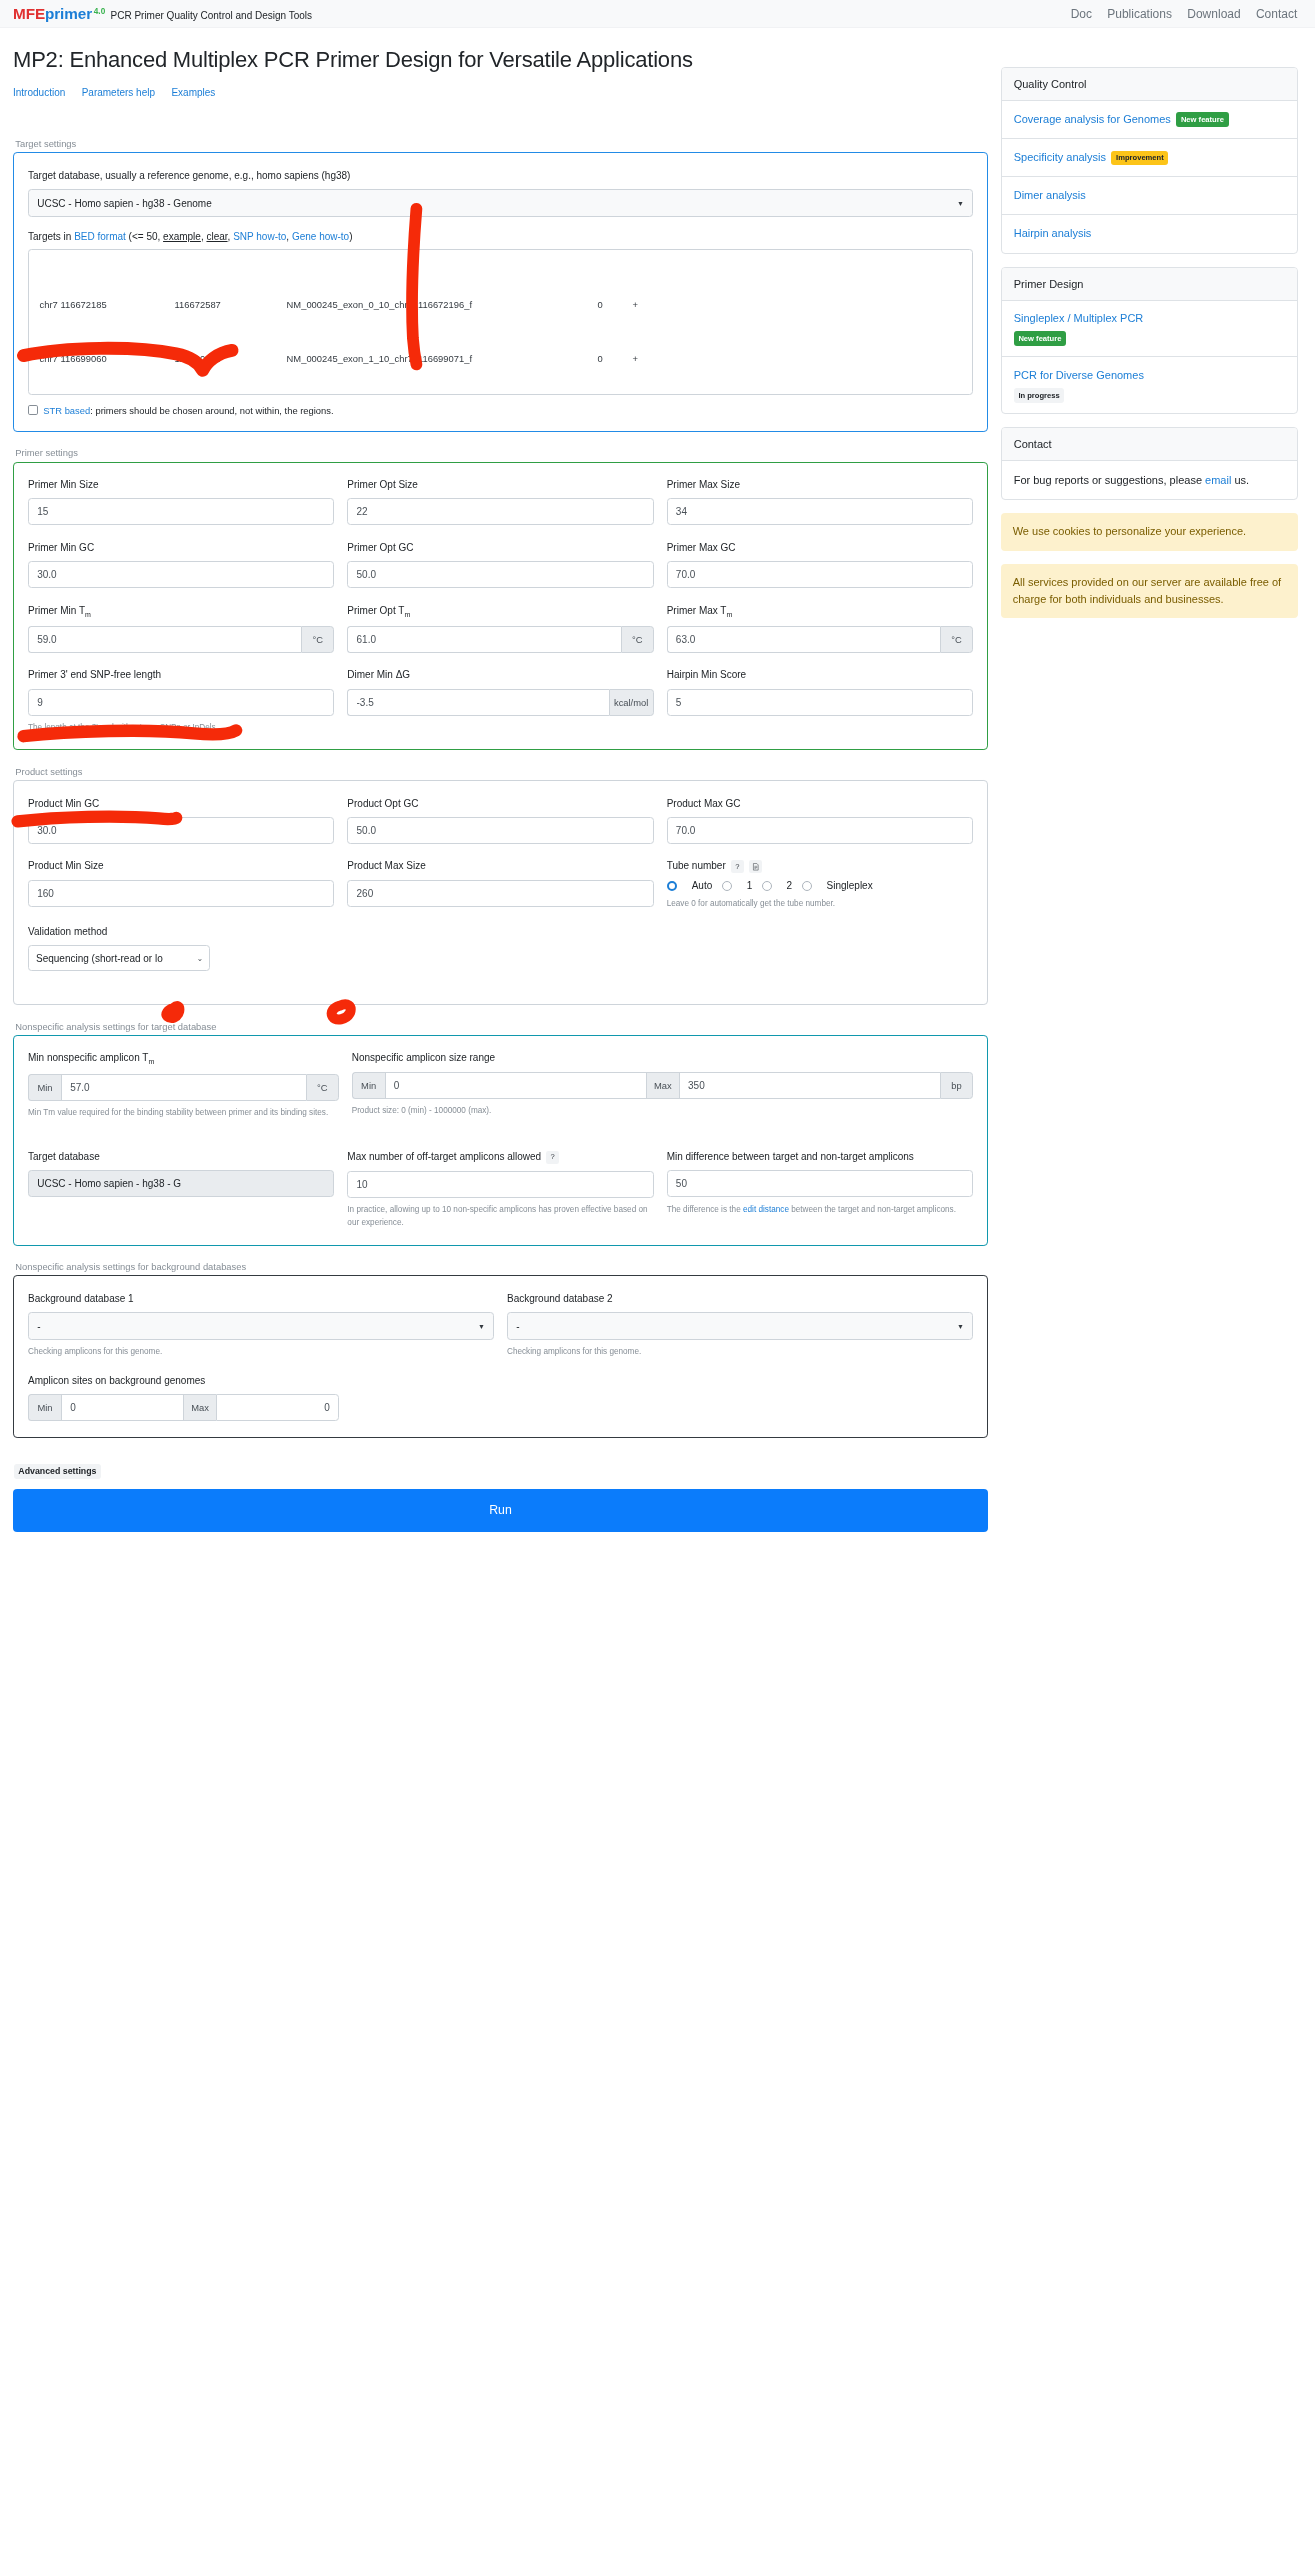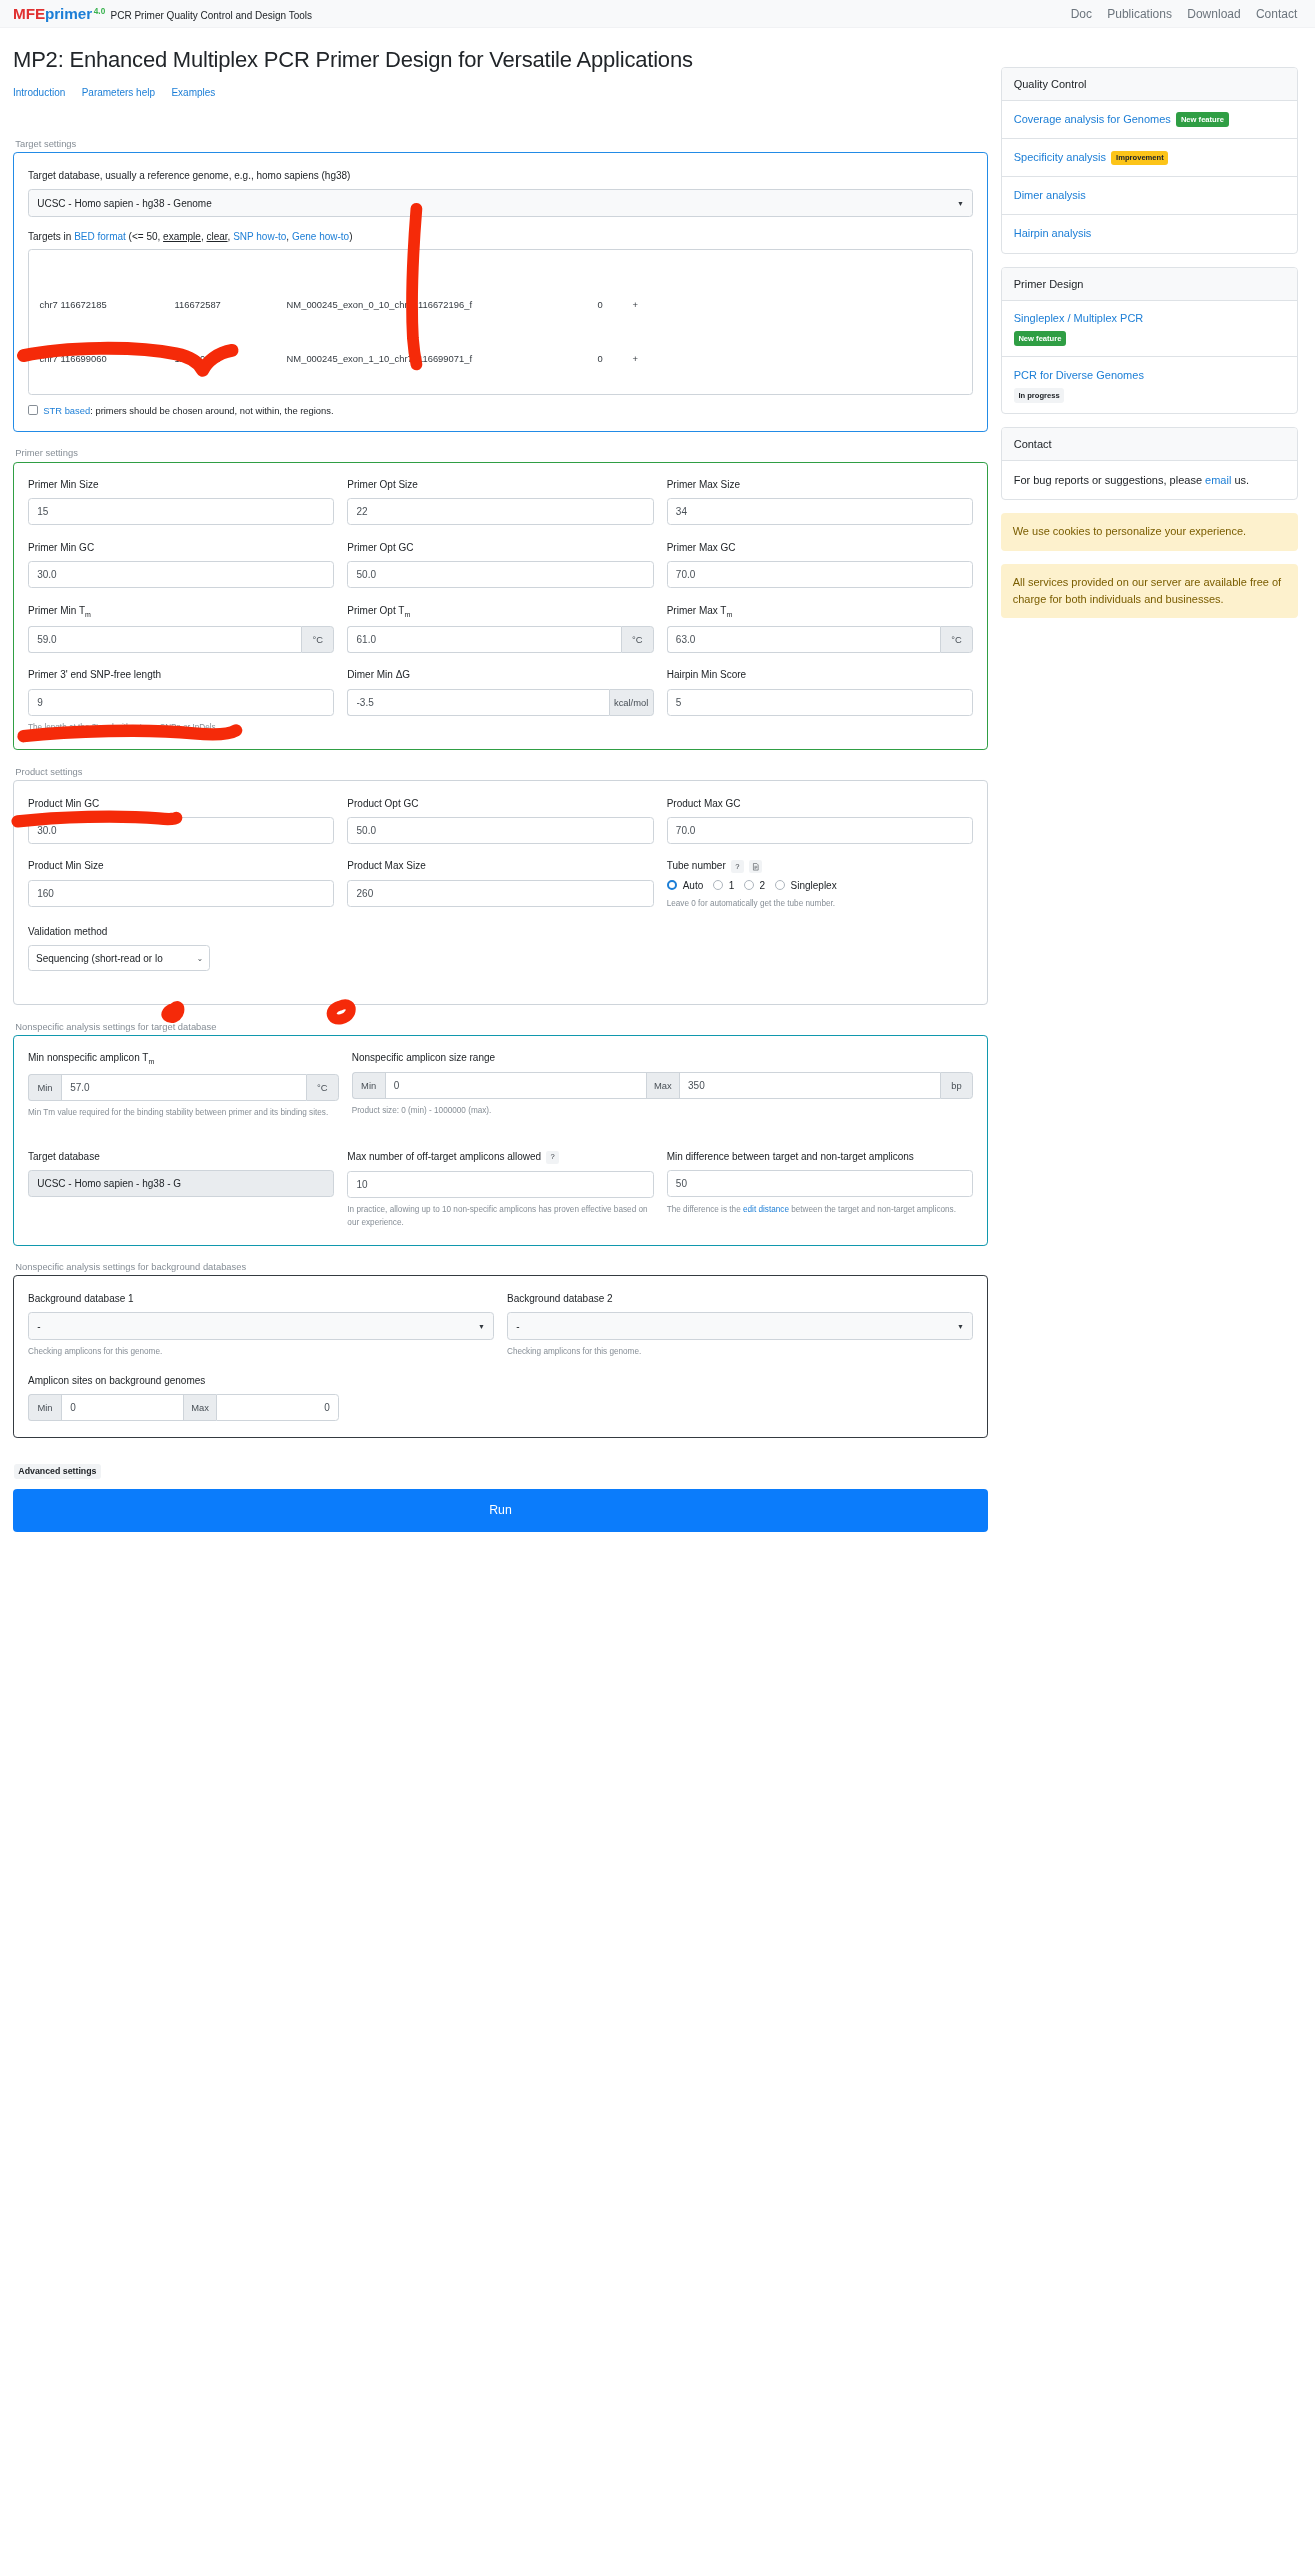--- a/index.html
+++ b/index.html
@@ -167,21 +167,21 @@
   .bedrow span.c2 { display:inline-block; width:112px;}
   .bedrow span.c3 { display:inline-block; width:311px;}
   .bedrow span.c4 { display:inline-block; width:35px;}
 
   .strline { margin-top:9.4px; font-size:9.4px; color:#212529; display:flex; align-items:center; gap:5.3px;}
   .cbox { width:10px; height:10px; border:0.6px solid #868e96; border-radius:1.8px; background:#fff; display:inline-block;}
   .strline .lnk { color:#1c7ed6;}
 
   
   .radios { display:flex; align-items:center; gap:9.4px; margin-top:2.3px; font-size:10px;}
-  .radios .item { display:flex; gap:6px; white-space:nowrap;}
+  .radios .item { display:flex; align-items:center; gap:15px; white-space:nowrap;}
   .rad { width:10px; height:10px; border-radius:50%; border:0.6px solid #adb5bd; background:#fff; display:inline-block;}
   .rad.on { border:2.9px solid #1c7ed6; background:#fff;}
 
   .icobtn {
     display:inline-flex; align-items:center; justify-content:center;
     width:13px; height:13px; border-radius:2.3px; background:#f1f3f5;
     font-size:7.6px; color:#343a40; vertical-align:middle; margin-left:2.3px;
   }
   .icobtn svg { width:7.6px; height:7.6px; }
 

